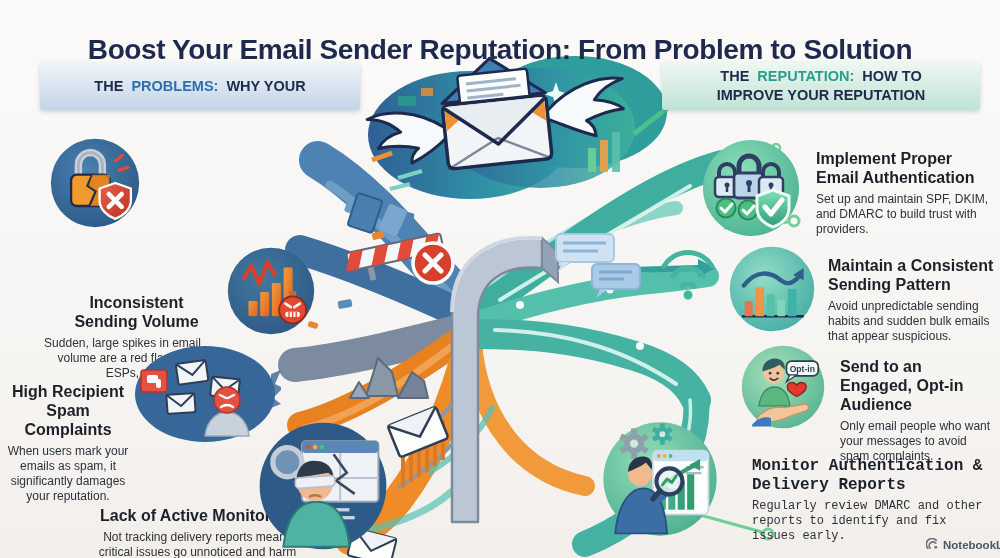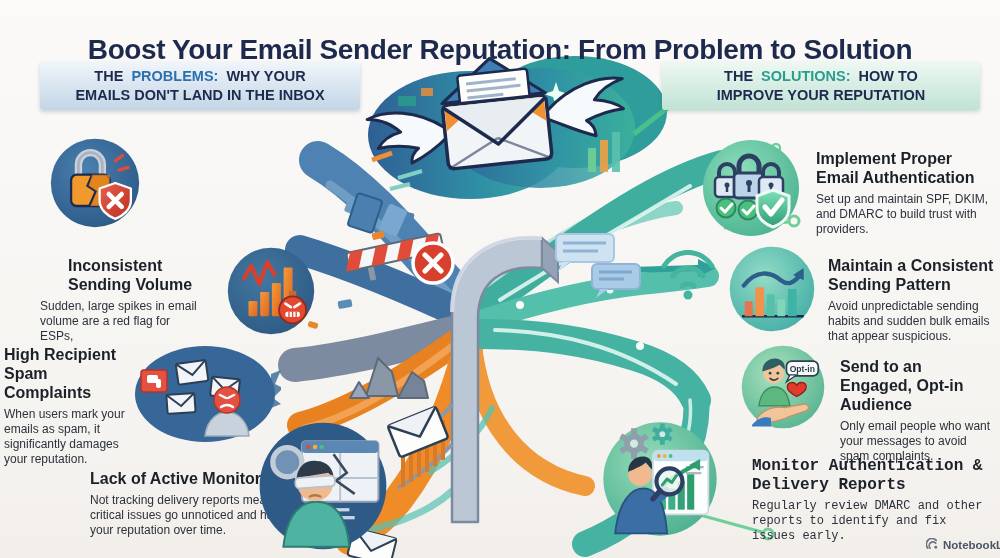--- a/index.html
+++ b/index.html
@@ -23,21 +23,21 @@
     background:linear-gradient(180deg,#f0f5fa 0%,#d7e3ef 55%,#c3d5e6 100%);
     box-shadow:0 2px 4px rgba(30,50,90,.20);}
   .banner-solutions{left:662px;width:318px;
     background:linear-gradient(180deg,#eef8f3 0%,#d4ece2 55%,#c0e2d5 100%);
     box-shadow:0 2px 4px rgba(25,90,70,.20);}
   .hl-blue{color:#2e6fae;}
   .hl-teal{color:#2a9d8c;}
   .item-text{position:absolute;z-index:3;}
   .item-title{font-size:16px;font-weight:800;color:#1c2028;line-height:1.18;margin-bottom:4px;}
   .item-desc{font-size:12px;color:#2c313b;line-height:1.25;}
-  .align-right{text-align:left;}
+  .align-right{text-align:center;margin-top:37px;}
   .icon-wrap{position:absolute;z-index:3;}
   .icon-wrap svg{display:block;width:100%;height:100%;}
   #center-art{position:absolute;left:0;top:0;z-index:1;}
   .watermark{position:absolute;left:926px;top:538px;display:flex;align-items:center;gap:4px;z-index:4;}
   .watermark-label{font-size:11.5px;font-weight:600;color:#4b5563;}
   #p1-text{left:150px;top:147px;width:162px;}
   #p2-text{left:40px;top:257px;width:165px;}
   #p2-text .item-title{padding-left:28px;}
   #p3-text{left:4px;top:346px;width:128px;}
   #p4-text{left:90px;top:470px;width:215px;}
@@ -230,27 +230,26 @@
   </svg>
 
   <h1 class="main-title">Boost Your Email Sender Reputation: From Problem to Solution</h1>
 
   <div class="banner banner-problems">
     <div>
       <span>THE</span>
       <span class="hl-blue">PROBLEMS:</span>
       <span>WHY YOUR</span>
     </div>
-    <div>EMAILS DON'T LAND IN THE INBOX</div>
   </div>
 
   <div class="banner banner-solutions">
     <div>
       <span>THE</span>
-      <span class="hl-teal">SOLUTIONS:</span>
+      <span class="hl-teal">REPUTATION:</span>
       <span>HOW TO</span>
     </div>
     <div>IMPROVE YOUR REPUTATION</div>
   </div>
 
   <div class="icon-wrap" id="p1-icon">
     <svg viewBox="0 0 100 100">
       <defs>
           <radialGradient id="gP1" cx=".4" cy=".35" r=".9">
         <stop offset="0" stop-color="#4a80b0"></stop>

